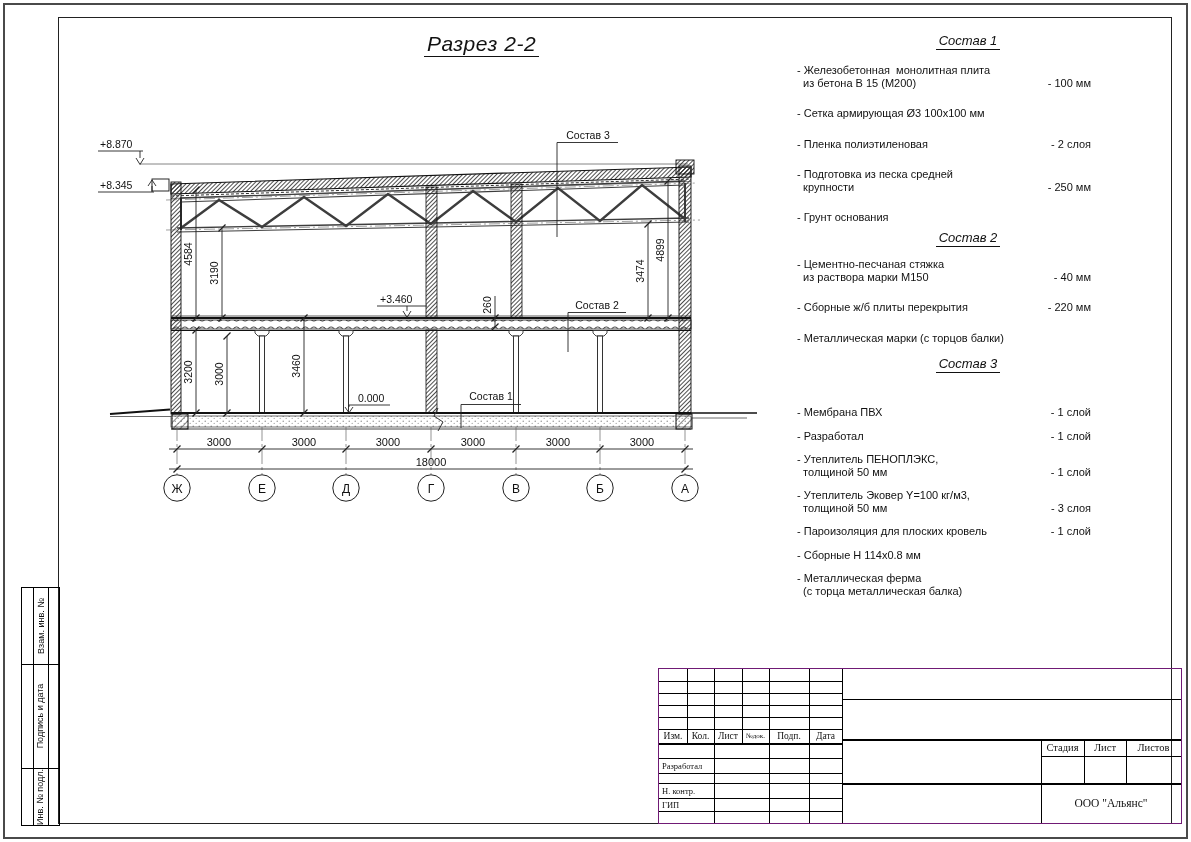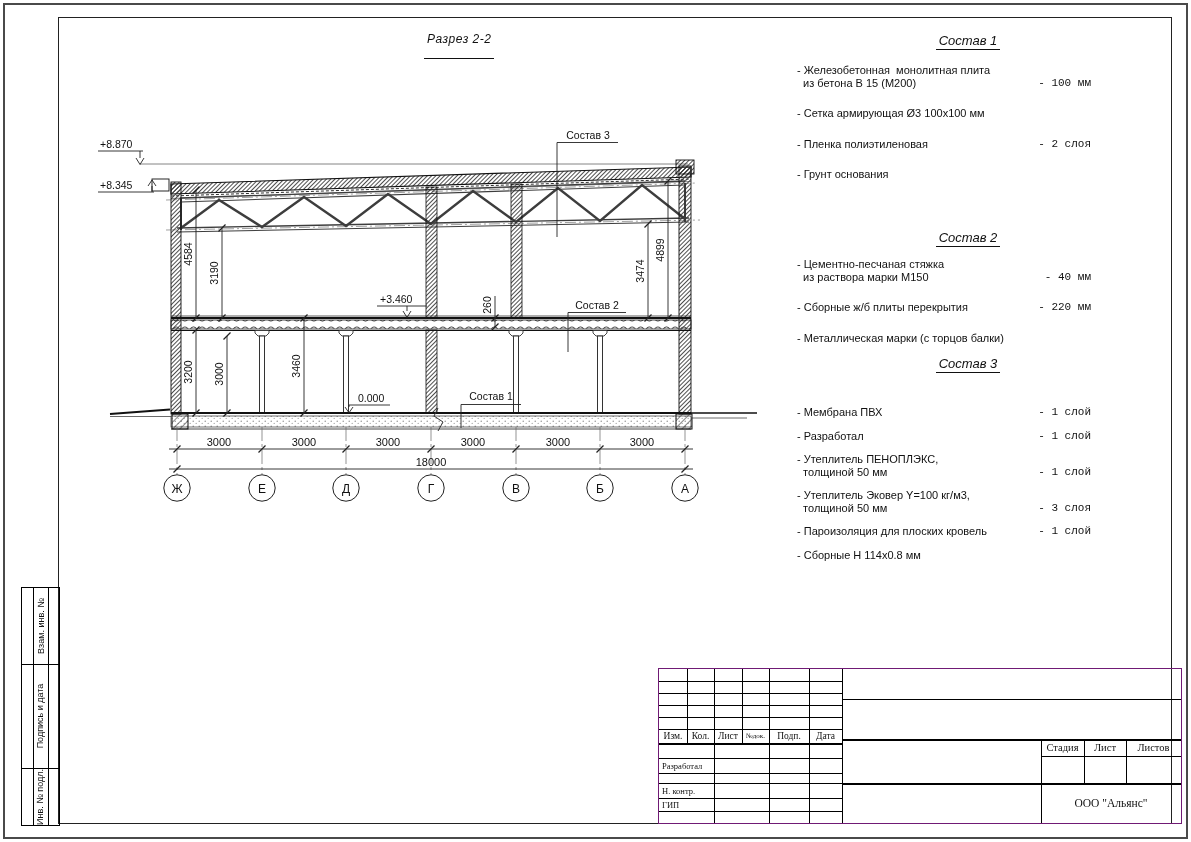--- a/index.html
+++ b/index.html
@@ -7,31 +7,31 @@
         font-family:"Liberation Sans", sans-serif;color:#111;overflow:hidden;}
   .abs{position:absolute;}
   .vline{position:absolute;width:1px;background:#000;}
   .hline{position:absolute;height:1px;background:#000;}
 
   .outer-border{position:absolute;left:3px;top:3px;width:1185px;height:836px;
                 border:2px solid #4a4a4a;box-sizing:border-box;}
   .inner-frame{position:absolute;left:58px;top:17px;width:1114px;height:807px;
                border:1.5px solid #222;box-sizing:border-box;}
 
-  .main-title{position:absolute;left:424px;top:32px;font-size:12px;font-style:italic;
-              letter-spacing:.5px;border-bottom:1.2px solid #111;padding:0 3px 12px;}
+  .main-title{position:absolute;left:424px;top:32px;font-size:21px;font-style:italic;
+              letter-spacing:.5px;border-bottom:1.2px solid #111;padding:0 3px 0;}
 
   
   .spec-section{position:absolute;left:797px;width:296px;}
   .spec-heading{text-align:center;padding-left:46px;font-size:13px;font-style:italic;}
   .spec-heading span{border-bottom:1px solid #111;padding:0 3px 1px;}
   .spec-item{display:flex;justify-content:space-between;align-items:flex-end;
              font-size:11px;line-height:12.5px;}
   .spec-lines div{white-space:pre;}
-  .spec-value{white-space:nowrap;padding-right:2px;font-family:Liberation Mono, monospace;}
+  .spec-value{white-space:nowrap;padding-right:2px;}
   .gap18 .spec-item{margin-bottom:18px;}
   .gap11 .spec-item{margin-bottom:11px;}
   .mh16{height:16px;} .mh13{height:13px;} .mh35{height:35px;}
 
   
   .titleblock{position:absolute;left:658px;top:668px;width:522px;height:154px;
               border:1px solid #701a75;box-sizing:content-box;font-family:Liberation Serif, serif;}
   .tb-label{position:absolute;display:flex;align-items:center;justify-content:center;
             font-size:9.5px;}
   .tb-label.sm{font-size:7px;}
@@ -274,20 +274,27 @@
       <div class="spec-value"></div>
     </div>
     <div class="spec-item">
       <div class="spec-lines">
           <div>- Пленка полиэтиленовая</div>
         </div>
       <div class="spec-value">-  2 слоя</div>
     </div>
     <div class="spec-item">
       <div class="spec-lines">
+          <div>- Подготовка из песка средней</div>
+          <div>  крупности</div>
+        </div>
+      <div class="spec-value">- 250 мм</div>
+    </div>
+    <div class="spec-item">
+      <div class="spec-lines">
           <div>- Грунт основания</div>
         </div>
       <div class="spec-value"></div>
     </div>
   </div>
 
   <div class="spec-section gap18" style="top:230px;">
     <div class="spec-heading"><span>Состав 2</span></div>
     <div class="mh13"></div>
     <div class="spec-item">
@@ -342,20 +349,27 @@
     </div>
     <div class="spec-item">
       <div class="spec-lines">
           <div>- Пароизоляция для плоских кровель</div>
         </div>
       <div class="spec-value">- 1 слой</div>
     </div>
     <div class="spec-item">
       <div class="spec-lines">
           <div>- Сборные Н 114х0.8 мм</div>
+        </div>
+      <div class="spec-value"></div>
+    </div>
+    <div class="spec-item">
+      <div class="spec-lines">
+          <div>- Металлическая ферма</div>
+          <div>  (с торца металлическая балка)</div>
         </div>
       <div class="spec-value"></div>
     </div>
   </div>
 
   <div class="titleblock">
 
     <div class="vline" style="left:28px;top:0;height:74px;"></div>
     <div class="vline" style="left:55px;top:0;height:74px;"></div>
     <div class="vline" style="left:83px;top:0;height:74px;"></div>

